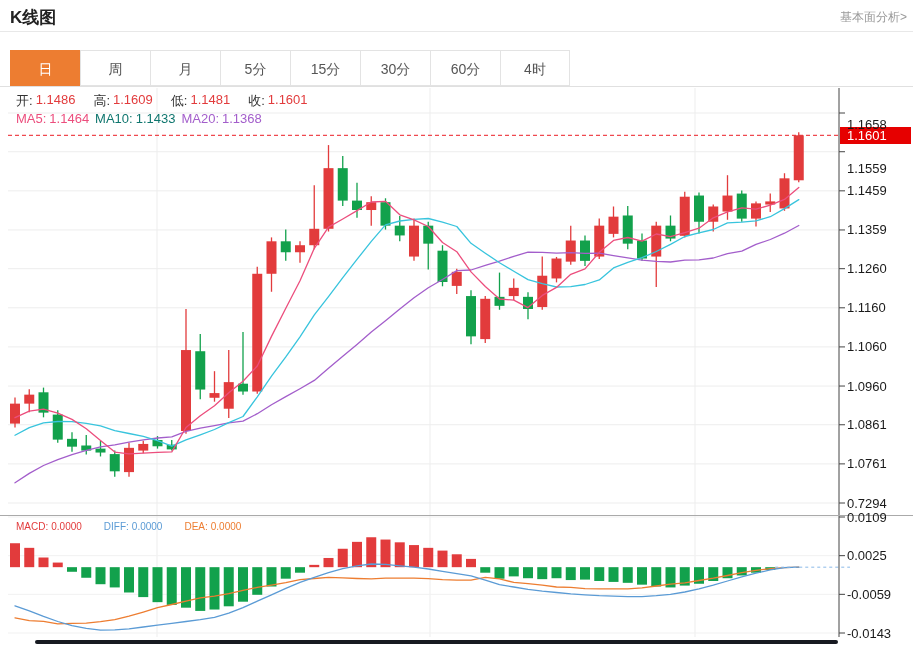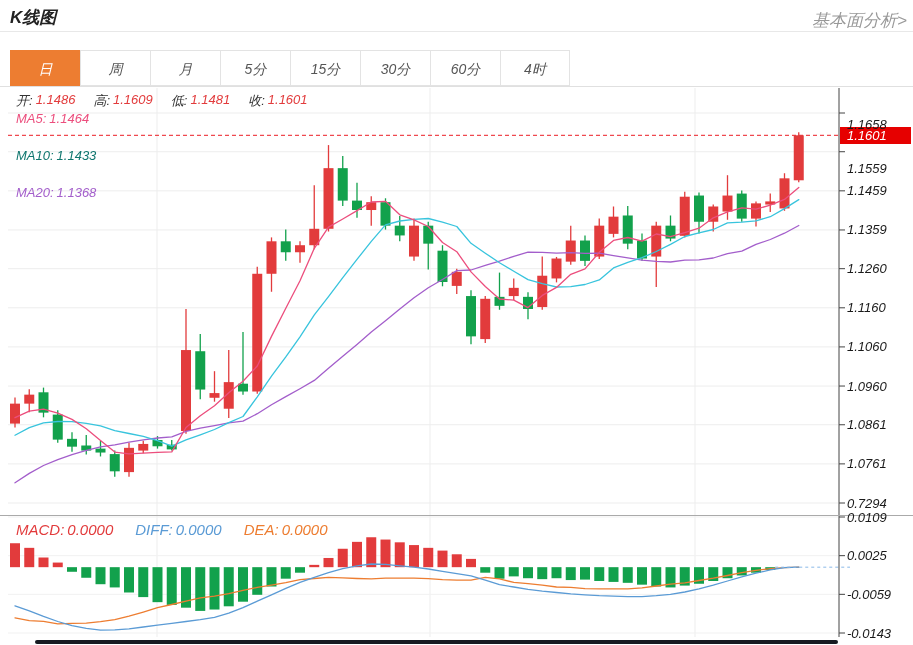--- a/index.html
+++ b/index.html
@@ -1,36 +1,36 @@
 <!DOCTYPE html>
 <html><head>
 <meta charset="utf-8">
 <style>
   html,body{margin:0;padding:0;background:#fff;}
   body{font-family:"Liberation Sans","DejaVu Sans",sans-serif;}
-  #app{position:relative;width:913px;height:645px;background:#fff;overflow:hidden;font-style:italic;}
+  #app{position:relative;width:913px;height:645px;background:#fff;overflow:hidden;}
   .page-title{position:absolute;left:10px;top:6px;font-size:17px;font-weight:bold;color:#222;}
-  .fund-link{position:absolute;right:6px;top:9px;font-size:17px;color:#999;text-decoration:none;cursor:pointer;}
+  .fund-link{position:absolute;right:6px;top:9px;font-size:12px;color:#999;text-decoration:none;cursor:pointer;}
   .title-divider{position:absolute;left:0;top:31px;width:913px;height:1px;background:#e8e8e8;}
   .tabbar{position:absolute;left:10px;top:50px;height:36px;display:flex;}
   .tab{width:70px;height:36px;line-height:36px;text-align:center;font-size:14px;color:#555;
        border:1px solid #e3e3e3;border-right:none;box-sizing:border-box;cursor:pointer;background:#fff;}
   .tab:last-child{border-right:1px solid #e3e3e3;}
   .tab.active{background:#ed7d31;color:#fff;border-color:#ed7d31;}
   .tabbar-line{position:absolute;left:0;top:86px;width:913px;height:1px;background:#e0e0e0;}
   .legend-row{position:absolute;left:16px;display:flex;gap:18px;font-size:13px;white-space:nowrap;}
   .legend-ohlc{top:92px;}
-  .legend-ma{top:111px;gap:22px;flex-direction:column;}
+  .legend-ma{top:111px;gap:6px;}
   .legend-item{display:flex;gap:3px;}
   .lbl{color:#333;}
   .chart-svg{position:absolute;left:0;top:0;}
   .axis-label{position:absolute;left:847px;width:62px;height:15px;font-size:13px;color:#1a1a1a;line-height:15px;}
   .price-badge{position:absolute;left:840px;top:127px;width:71px;height:17px;background:#e60000;color:#fff;
                font-size:13px;line-height:17px;padding-left:7px;box-sizing:border-box;}
-  .macd-legend{position:absolute;left:16px;top:521px;display:flex;gap:22px;font-size:15px;white-space:nowrap;justify-content:center;}
+  .macd-legend{position:absolute;left:16px;top:521px;display:flex;gap:22px;font-size:10px;white-space:nowrap;justify-content:center;}
   .scrollbar{position:absolute;left:35px;top:640px;width:803px;height:4px;background:#171a21;border-radius:2px;cursor:pointer;}
 </style>
 </head>
 <body>
 
 <div id="app">
   <div class="page-title">K线图</div>
   <a class="fund-link">基本面分析&gt;</a>
   <div class="title-divider"></div>
 

